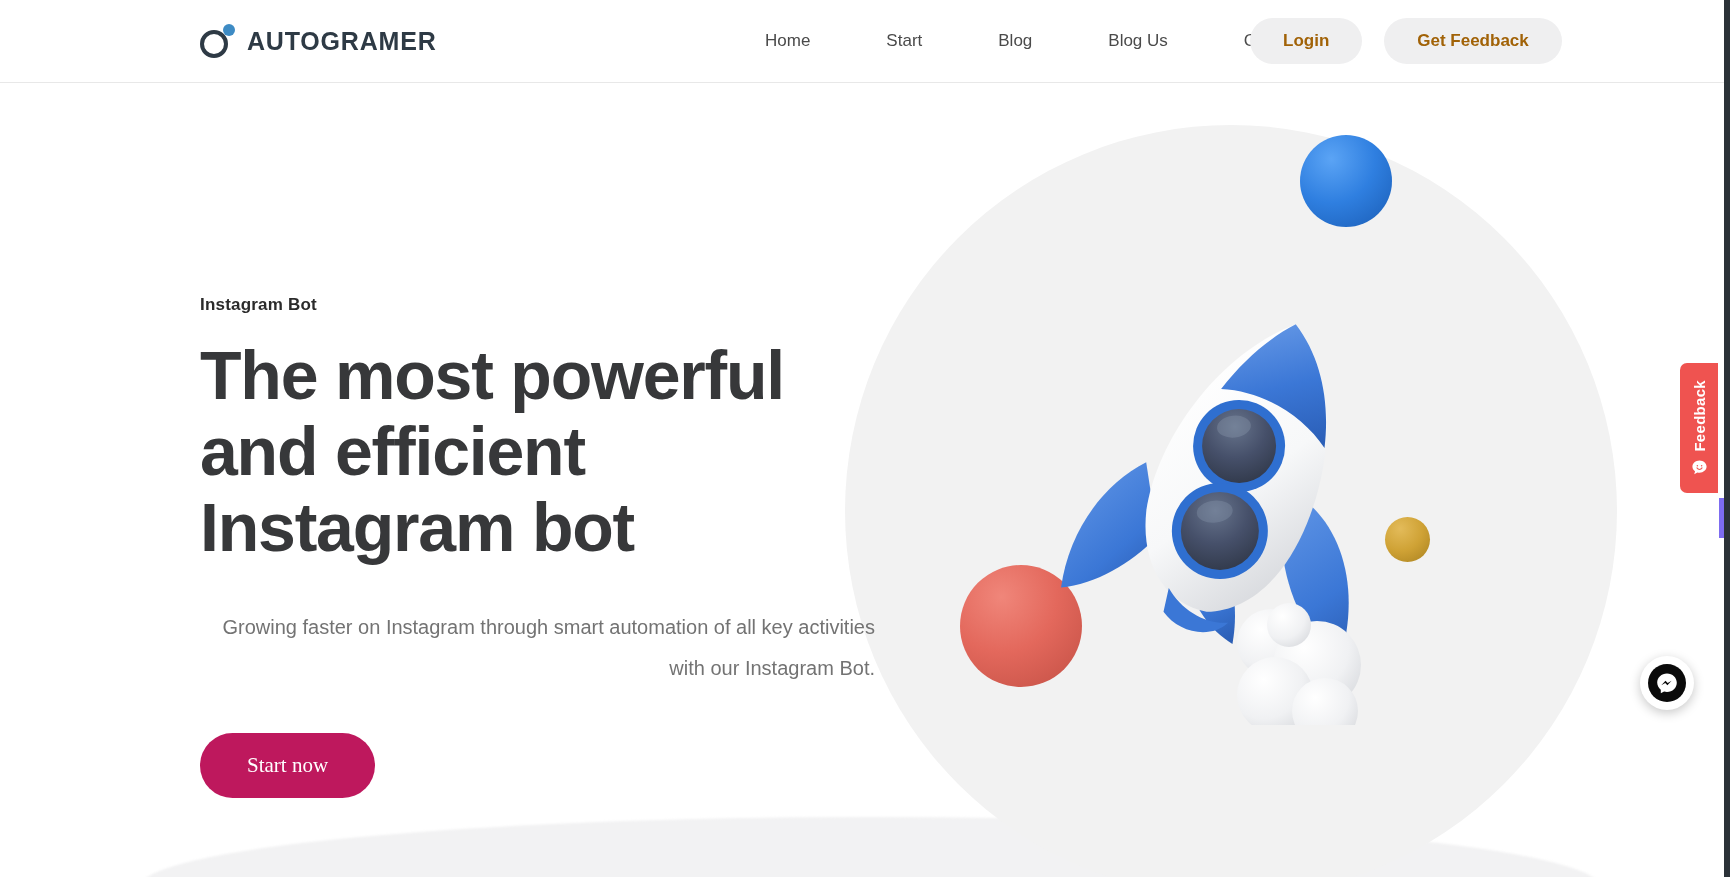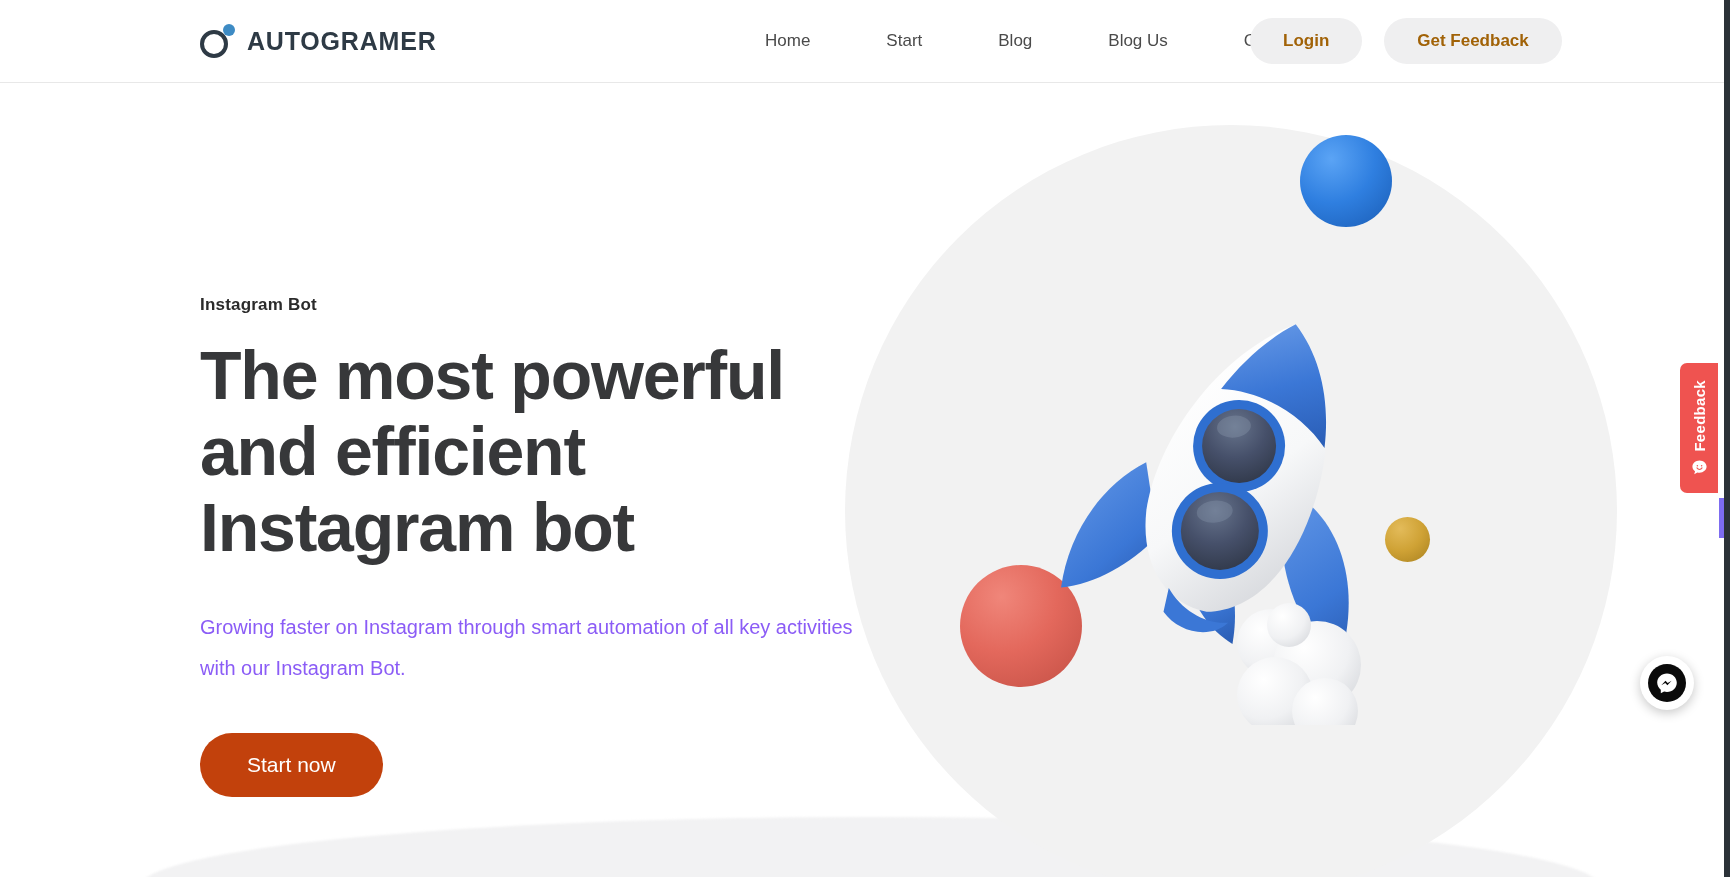--- a/index.html
+++ b/index.html
@@ -137,34 +137,35 @@
     font-size:68px;
     line-height:1.12;
     font-weight:bold;
     color:#37383a;
     letter-spacing:-1.2px;
     margin-bottom:42px;
   }
   .subcopy {
     font-size:20px;
     line-height:2.05;
-    color:#8b5cf6;
+    color:#737373;
     width:675px;
     margin-bottom:44px;
+    text-align:right;
   }
   .cta {
     display:inline-block;
-    background:#c2410c;
+    background:#be185d;
     color:#ffffff;
     border:none;
     border-radius:34px;
     padding:20px 47px;
     font-size:21px;
     cursor:pointer;
-    font-family:Liberation Sans, sans-serif;
+    font-family:Liberation Serif, serif;
     white-space:nowrap;
   }
 
   
   .hero-art {
     position:absolute;
     left:845px; top:20px;
     width:775px; height:780px;
     z-index:4;
   }

